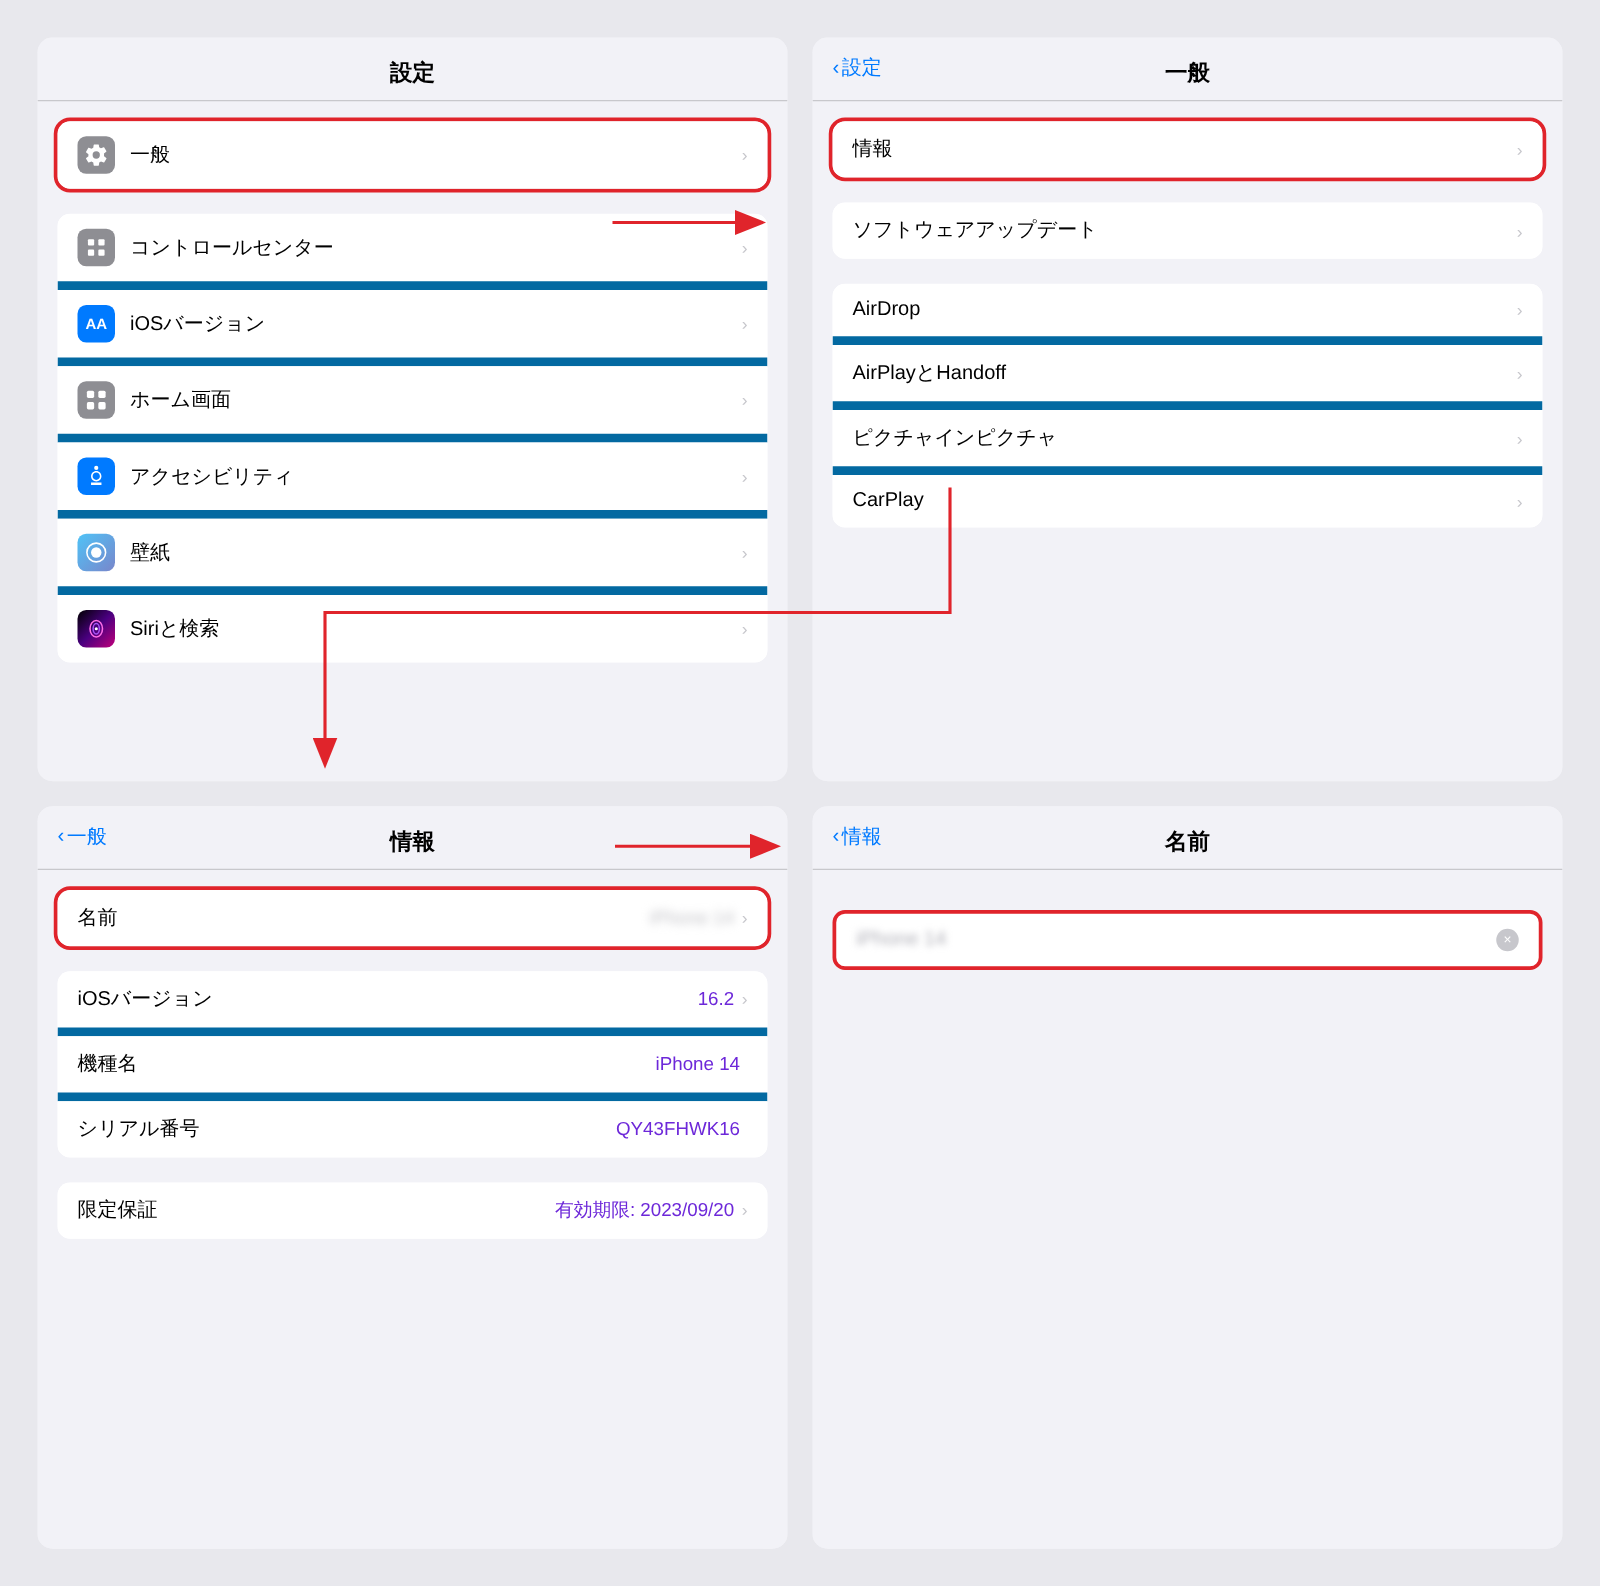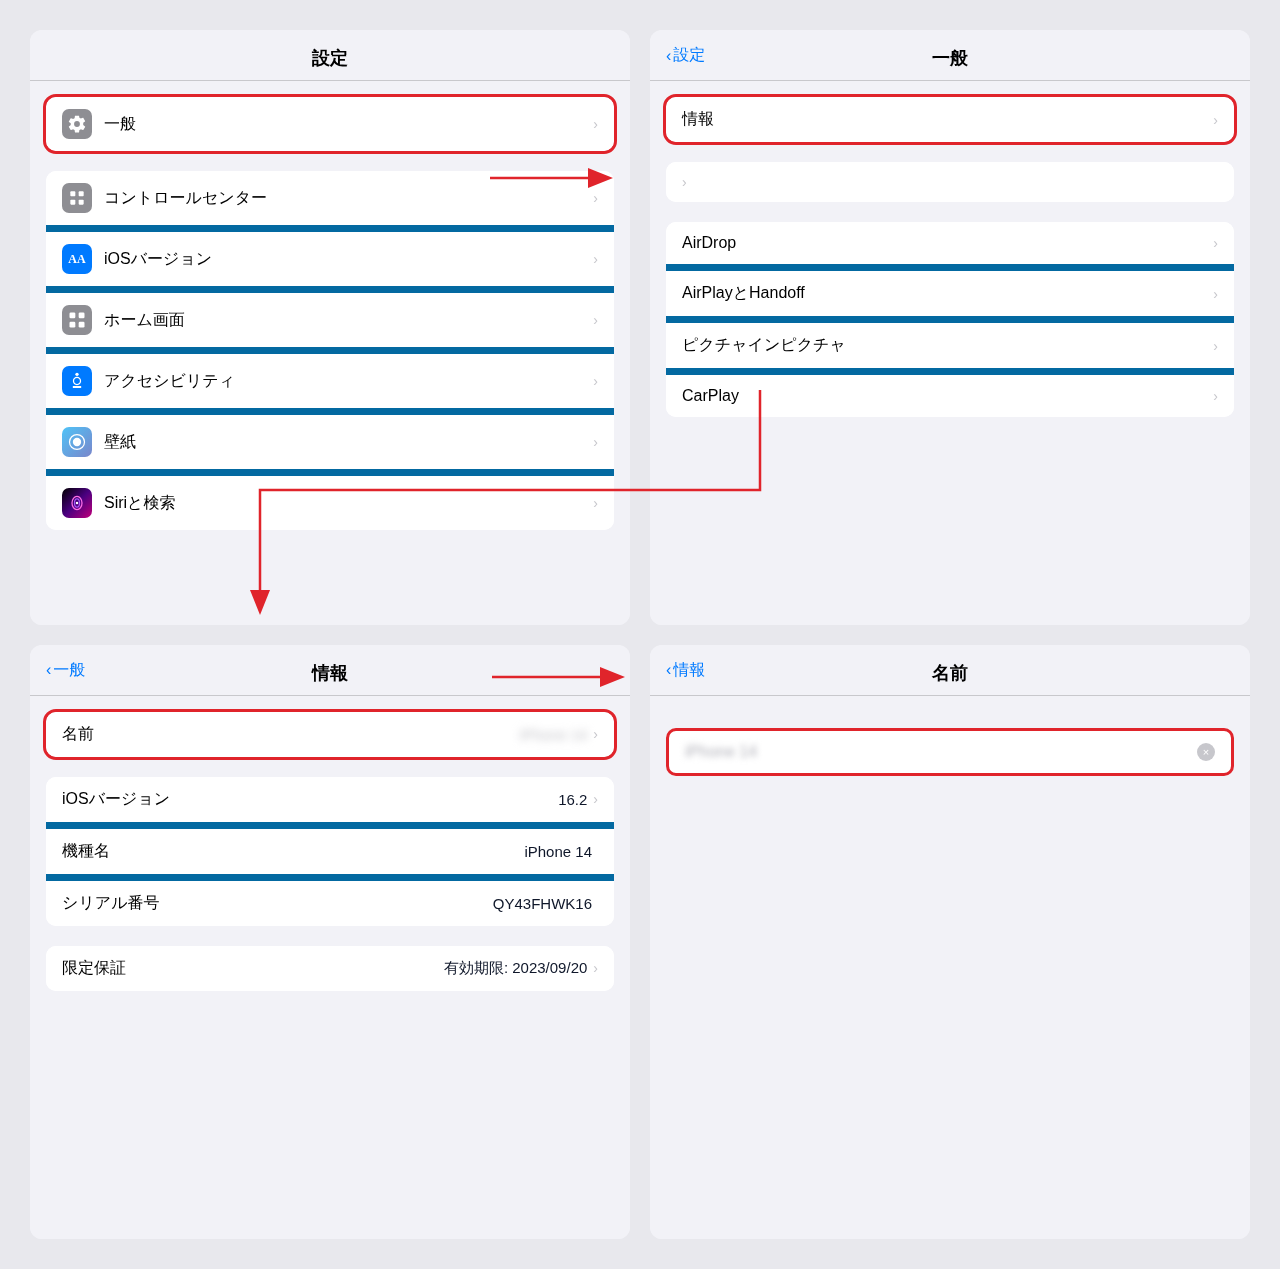--- a/index.html
+++ b/index.html
@@ -81,32 +81,31 @@
     .settings-item .icon {
       width: 30px;
       height: 30px;
       border-radius: 7px;
       display: flex;
       align-items: center;
       justify-content: center;
       margin-right: 12px;
       flex-shrink: 0;
       font-size: 18px;
-      font-family: Liberation Serif, serif;
     }
 
     .settings-item .label {
       flex: 1;
       font-size: 16px;
       color: #000;
     }
 
     .settings-item .value {
       font-size: 15px;
-      color: #0f172a;
+      color: #6d28d9;
       margin-right: 6px;
     }
 
     .settings-item .chevron {
       color: #c7c7cc;
       font-size: 14px;
     }
 
     .highlighted-item {
       outline: 3px solid #e0242b;
@@ -290,20 +289,21 @@
 
     <div class="highlighted-item">
       <div class="settings-item">
         <span class="label">情報</span>
         <span class="chevron">›</span>
       </div>
     </div>
 
     <div class="settings-group">
       <div class="settings-item">
+        <span class="label">ソフトウェアアップデート</span>
         <span class="chevron">›</span>
       </div>
     </div>
 
     <div class="settings-group">
       <div class="settings-item">
         <span class="label">AirDrop</span>
         <span class="chevron">›</span>
       </div>
       <div class="settings-item">

